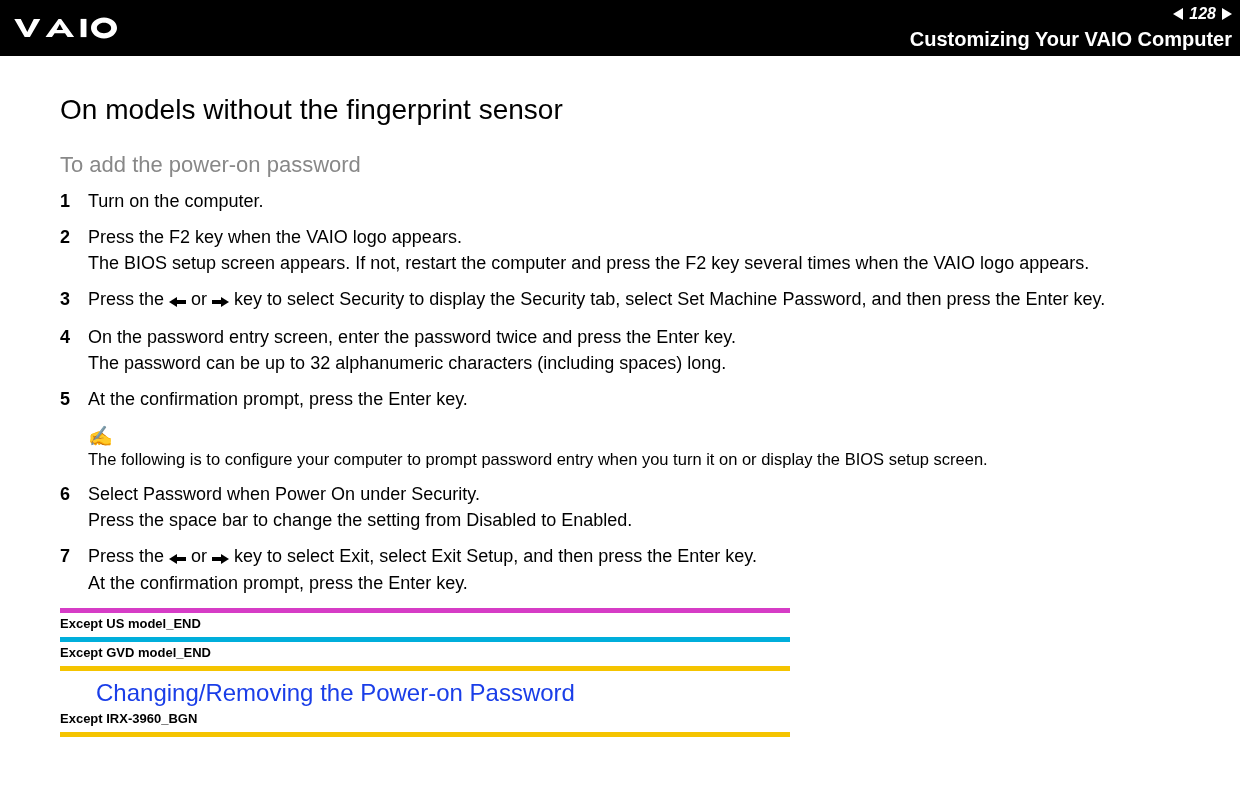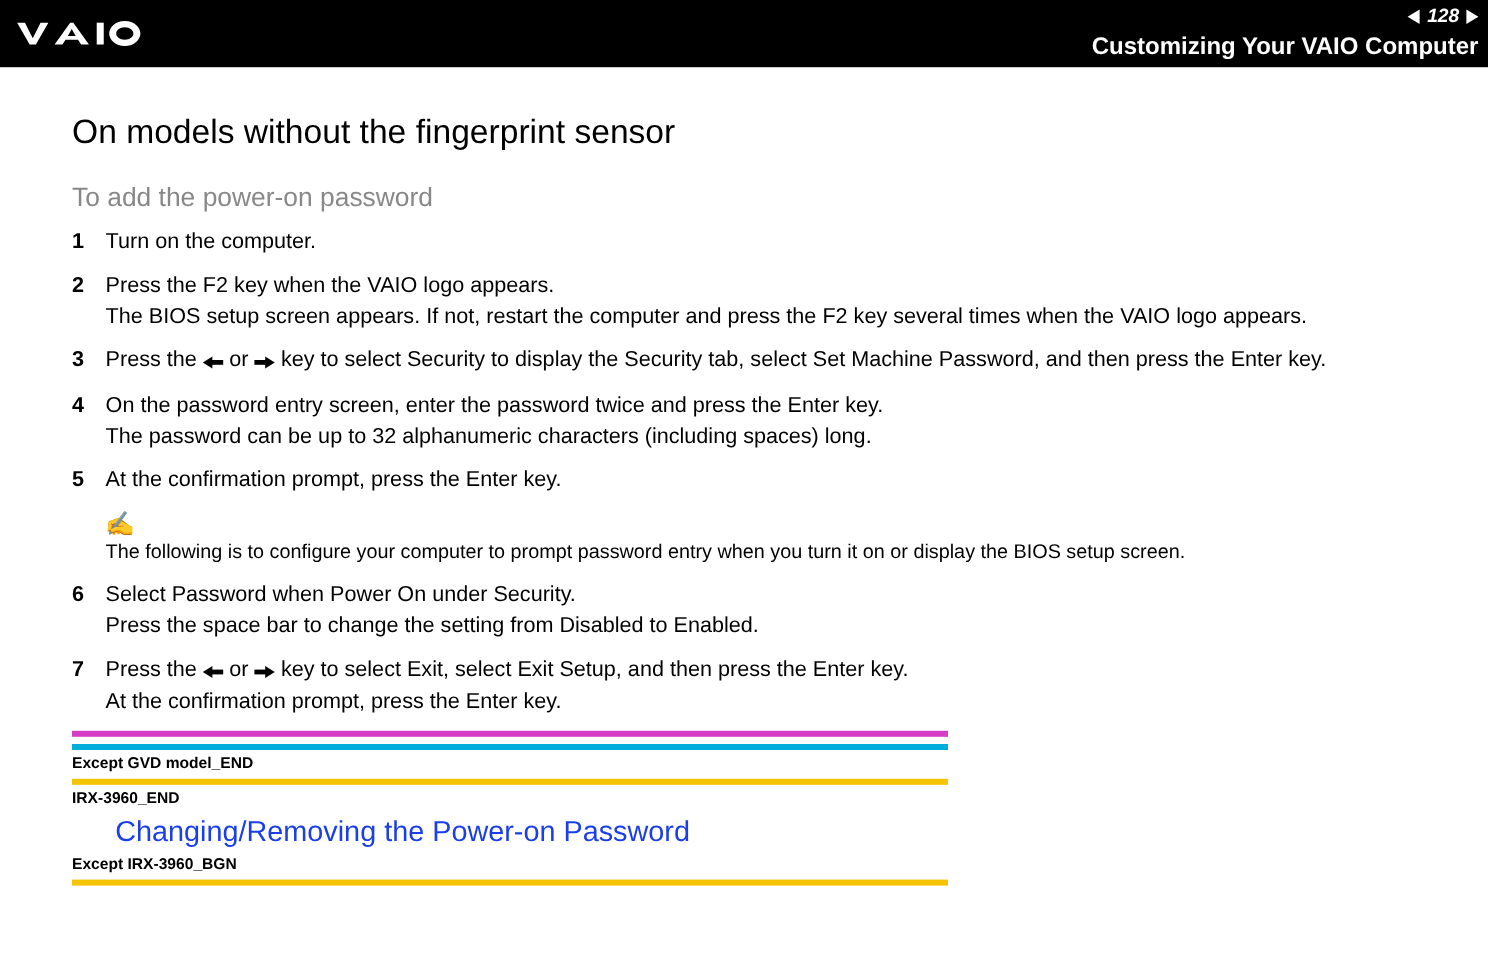--- a/index.html
+++ b/index.html
@@ -232,21 +232,21 @@
     <li>
       <div class="step-body">
         <span>Press the </span><span class="inline-arrow-left"></span><span> or </span><span class="inline-arrow-right"></span><span> key to select </span><b>Exit</b><span>, select </span><b>Exit Setup</b><span>, and then press the </span><b>Enter</b><span> key.</span><br>
         <span>At the confirmation prompt, press the </span><b>Enter</b><span> key.</span>
       </div>
     </li>
   </ol>
 
   <div class="markers">
     <div class="marker-bar bar-magenta"></div>
+    <div class="marker-label">Except US model_END</div>
     <div class="marker-bar bar-cyan"></div>
     <div class="marker-label">Except GVD model_END</div>
     <div class="marker-bar bar-yellow"></div>
-    <div class="marker-label">IRX-3960_END</div>
     <h2 class="changing-heading">Changing/Removing the Power-on Password</h2>
     <div class="marker-label">Except IRX-3960_BGN</div>
     <div class="marker-bar bar-yellow"></div>
   </div>
 </div>
 
 </body></html>

